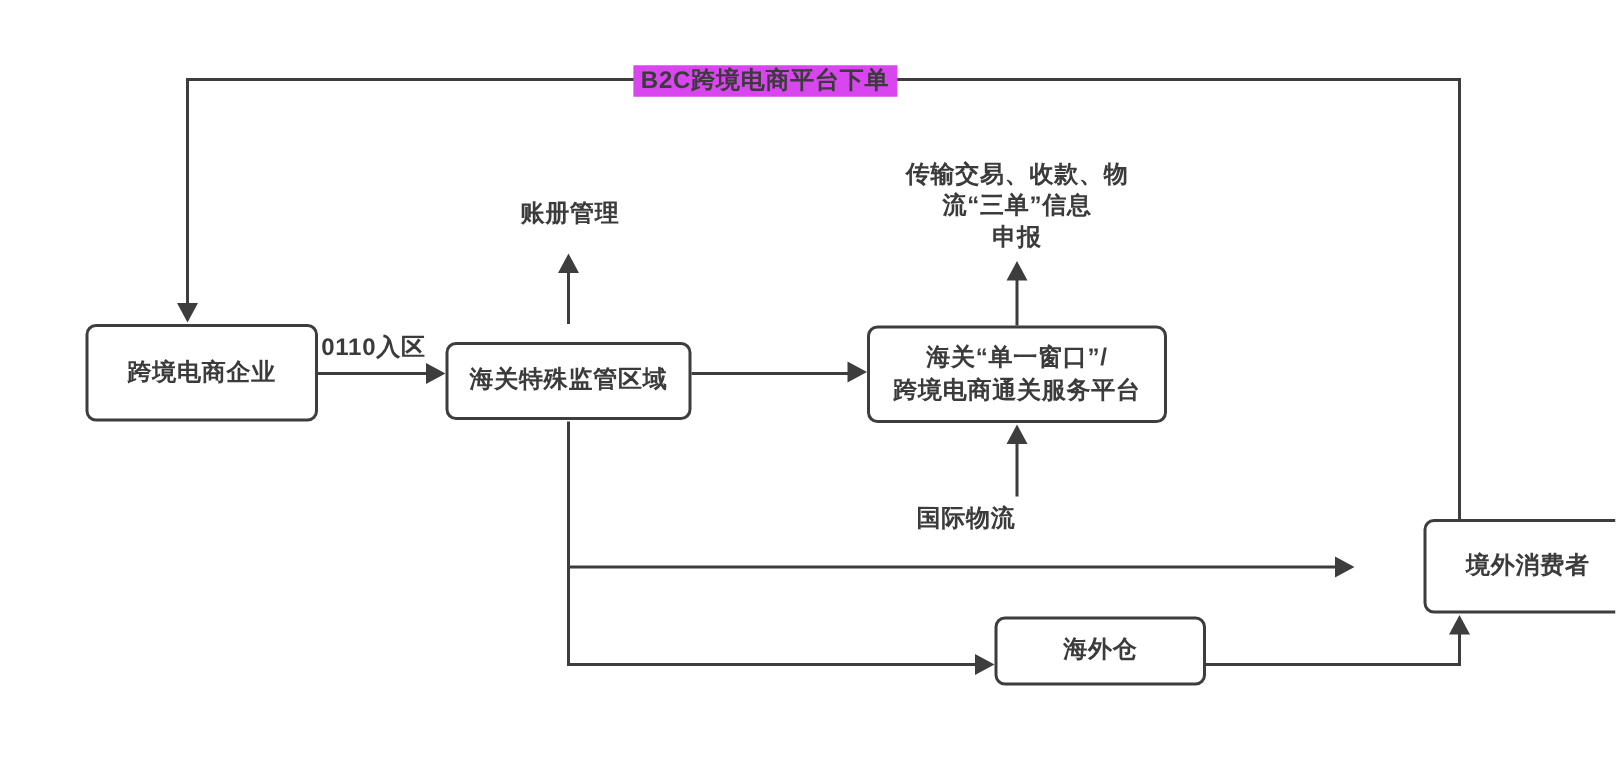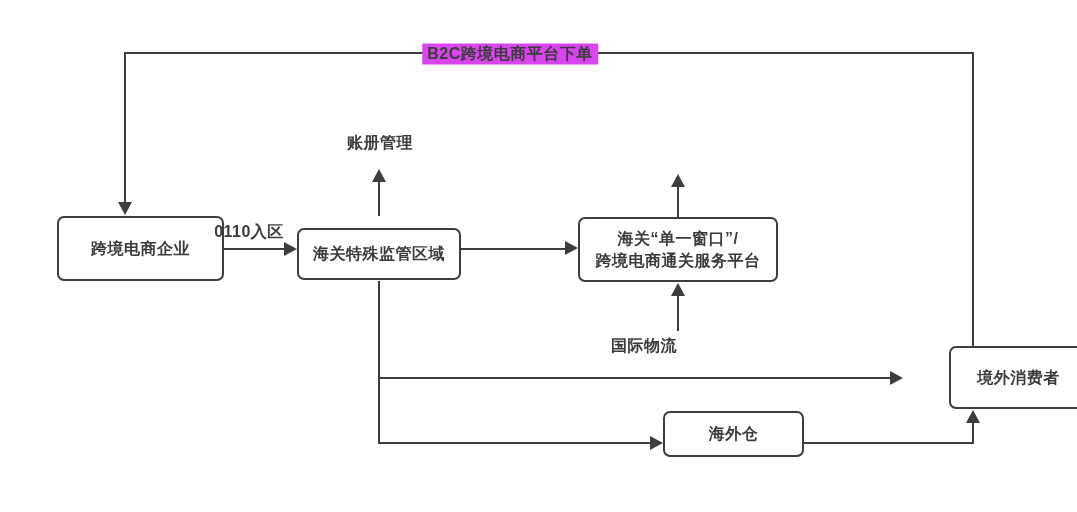--- a/index.html
+++ b/index.html
@@ -109,21 +109,21 @@
   <div class="line" style="left:378px; top:377px; width:514px; height:2px;"></div>
   <div class="ah ah-right" style="left:890px; top:371px;"></div>
 
   <div class="line" style="left:378px; top:442px; width:274px; height:2px;"></div>
   <div class="ah ah-right" style="left:650px; top:436px;"></div>
 
   <div class="line" style="left:803px; top:442px; width:171px; height:2px;"></div>
   <div class="line" style="left:972px; top:421px; width:2px; height:23px;"></div>
   <div class="ah ah-up" style="left:966px; top:410px;"></div>
 
-  <div class="node" style="left:57px; top:216px; width:167px; height:65px;">
+  <div class="node" style="left:57px; top:216px; width:155px; height:65px;">
     <span>跨境电商企业</span>
   </div>
 
   <div class="node" style="left:297px; top:228px; width:164px; height:52px;">
     <span>海关特殊监管区域</span>
   </div>
 
   <div class="node" style="left:578px; top:217px; width:200px; height:65px;">
     <span>
       <span style="display:block;">海关“单一窗口”/</span>
@@ -138,16 +138,21 @@
   <div class="node" style="left:663px; top:411px; width:141px; height:46px;">
     <span>海外仓</span>
   </div>
 
   <div class="edge-label on-line" style="left:510px; top:54px;">B2C跨境电商平台下单</div>
 
   <div class="edge-label" style="left:249px; top:232px;">0110入区</div>
 
   <div class="edge-label" style="left:380px; top:143px;">账册管理</div>
 
+  <div class="multiline-label" style="left:678px; top:106px;">
+    <div>传输交易、收款、物</div>
+    <div>流“三单”信息</div>
+    <div>申报</div>
+  </div>
 
   <div class="edge-label" style="left:644px; top:346px;">国际物流</div>
 
 </div>
 
 </body></html>

